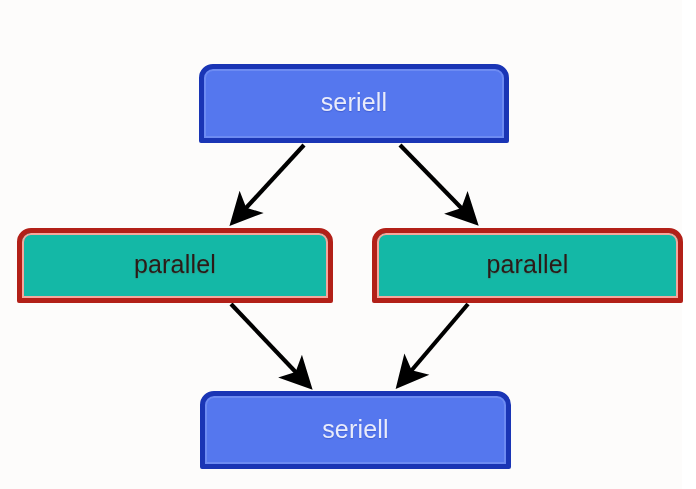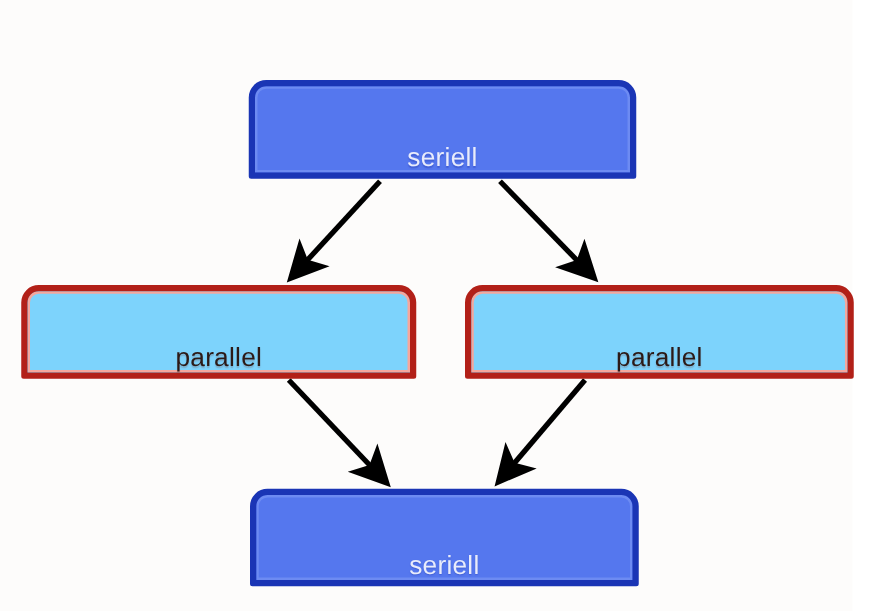--- a/index.html
+++ b/index.html
@@ -28,44 +28,44 @@
     position: absolute;
     left: 0;
     top: 0;
     width: 696px;
     height: 489px;
   }
   .node {
     position: absolute;
     box-sizing: border-box;
     display: flex;
-    align-items: flex-end;
+    align-items: center;
     justify-content: center;
     border-style: solid;
     border-width: 5px;
     border-radius: 14px 14px 2px 2px;
-    font-size: 21px;
+    font-size: 25px;
     letter-spacing: 0.2px;
     z-index: 3;
   }
   .node .label {
     display: block;
     line-height: 1;
     position: relative;
     top: -1px;
   }
   .node-serial {
     background: #5577ee;
     border-color: #1a35b5;
     color: #e9ecfb;
     box-shadow: inset 0 0 0 2px #6d8bf2;
     text-shadow: 0 1px 1px rgba(30,50,160,0.35);
   }
   .node-parallel {
-    background: #7dd3fc;
+    background: #14b8a6;
     border-color: #b22018;
     color: #2c1a17;
     box-shadow: inset 0 0 0 2px #f5a79d;
     text-shadow: 0 1px 1px rgba(120,40,30,0.22);
   }
   
   #node-serial-top     { left: 199px; top: 64px;  width: 310px; height: 79px; }
   #node-parallel-left  { left: 17px;  top: 228px; width: 316px; height: 75px; }
   #node-parallel-right { left: 372px; top: 228px; width: 311px; height: 75px; }
   #node-serial-bottom  { left: 200px; top: 391px; width: 311px; height: 78px; }

